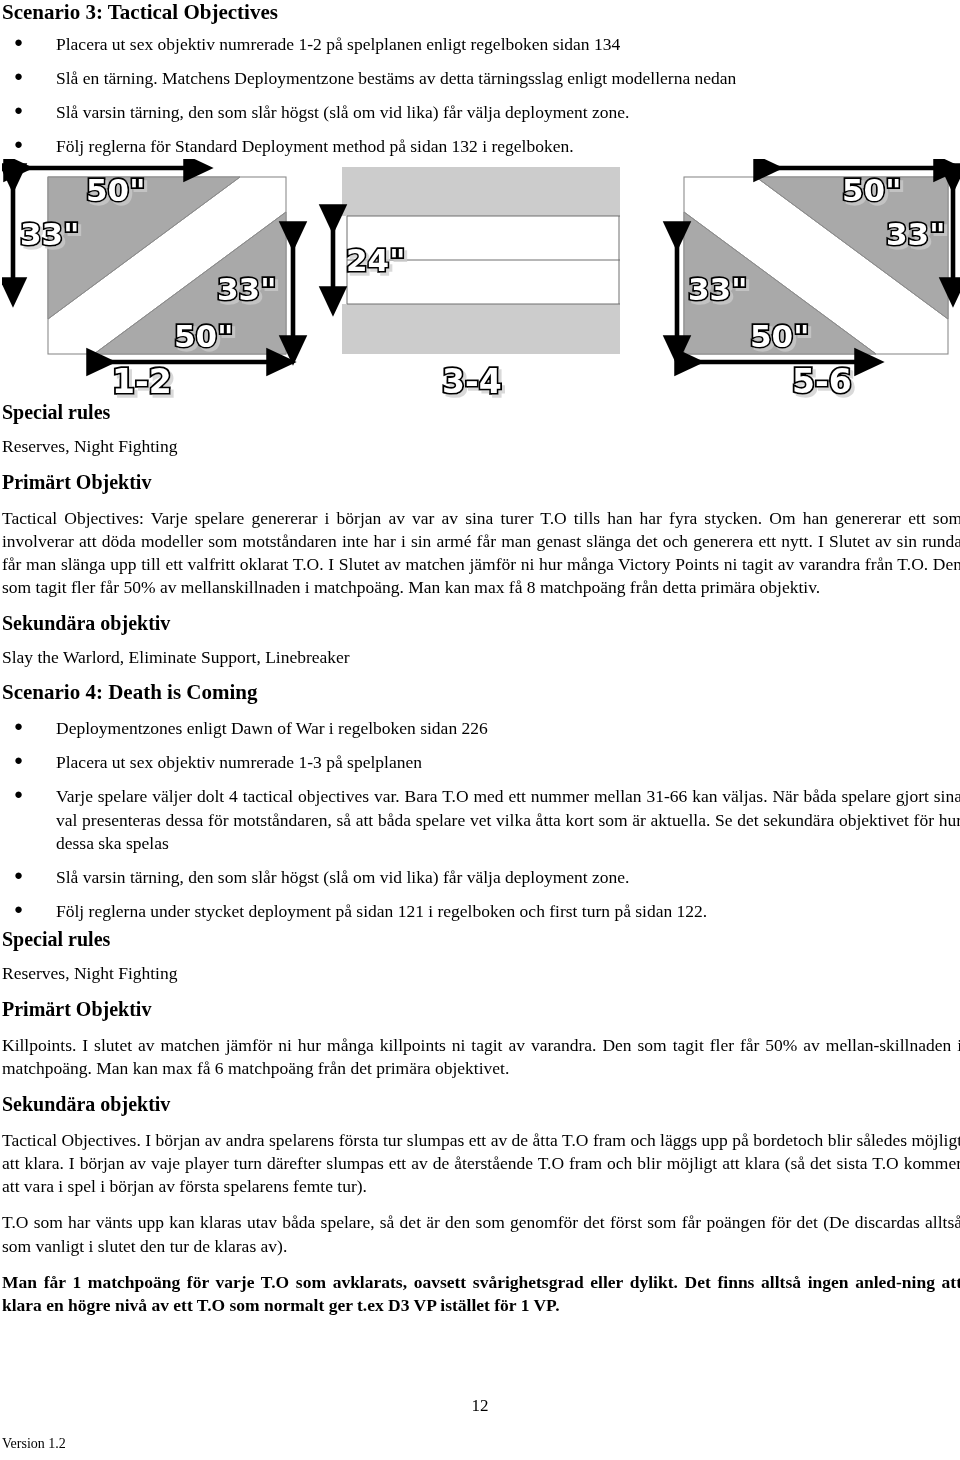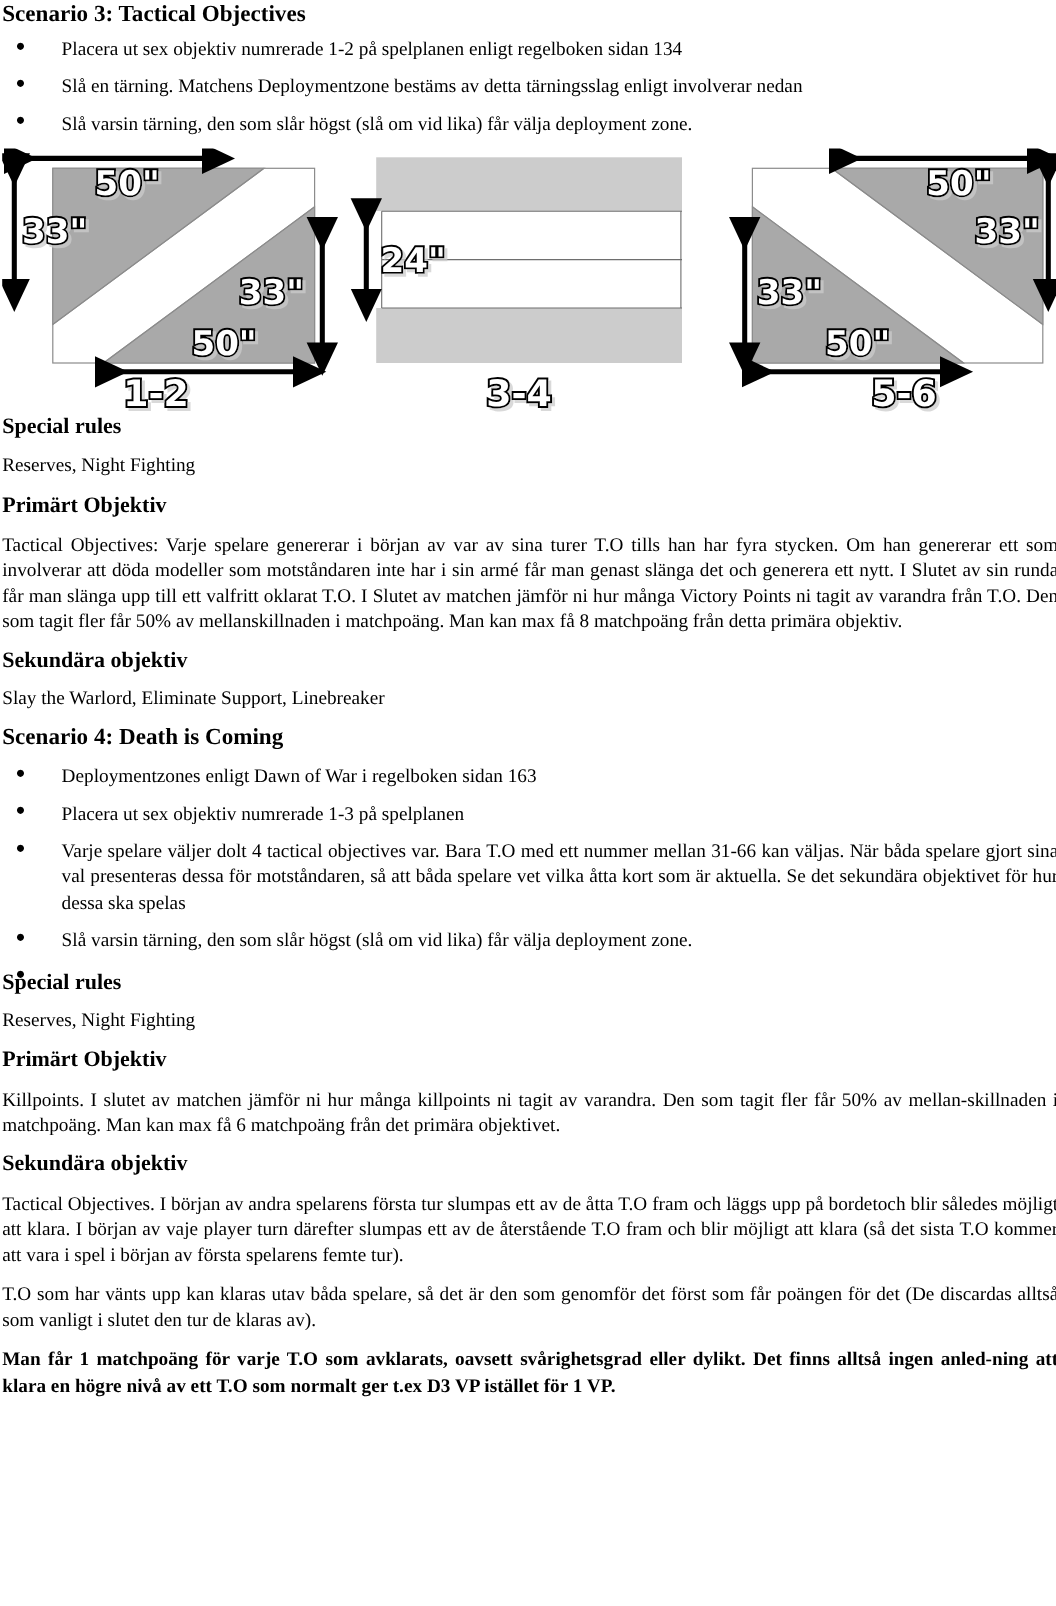--- a/index.html
+++ b/index.html
@@ -140,28 +140,29 @@
     <h1 class="h-section">Scenario 3:  Tactical Objectives</h1>
     <div class="gap-9"></div>
 
     <ul class="bullets">
       <li>
         <span class="bullet-glyph">●</span>
         <span>Placera ut sex objektiv numrerade 1-2 på spelplanen enligt regelboken sidan 134</span>
       </li>
       <li>
         <span class="bullet-glyph">●</span>
-        <span>Slå en tärning. Matchens Deploymentzone bestäms av detta tärningsslag enligt involverar nedan</span>
+        <span>Slå en tärning. Matchens Deploymentzone bestäms av detta tärningsslag enligt modellerna nedan</span>
       </li>
       <li>
         <span class="bullet-glyph">●</span>
         <span>Slå varsin tärning, den som slår  högst (slå om vid lika) får välja deployment zone.</span>
       </li>
       <li>
         <span class="bullet-glyph">●</span>
+        <span>Följ reglerna för Standard Deployment method på sidan 132 i regelboken.</span>
       </li>
     </ul>
 
     <div class="diagram-band">
       <svg width="960" height="242" viewBox="0 0 960 242" xmlns="http://www.w3.org/2000/svg">
         <defs>
           <marker id="arrHead" markerWidth="7" markerHeight="7" refX="3.2" refY="3.5" orient="auto" markerUnits="strokeWidth">
             <path d="M0,0.4 L6.6,3.5 L0,6.6 z" fill="#000000"></path>
           </marker>
           <filter id="txtShadow" x="-30%" y="-30%" width="180%" height="180%">
@@ -266,36 +267,37 @@
     <div class="gap-11"></div>
     <p class="para">Slay the Warlord, Eliminate Support, Linebreaker</p>
     <div class="gap-11"></div>
 
     <h1 class="h-section">Scenario 4: Death is Coming</h1>
     <div class="gap-13"></div>
 
     <ul class="bullets">
       <li>
         <span class="bullet-glyph">●</span>
-        <span>Deploymentzones enligt Dawn of War i regelboken sidan 163</span>
+        <span>Deploymentzones enligt Dawn of War i regelboken sidan 226</span>
       </li>
       <li>
         <span class="bullet-glyph">●</span>
         <span>Placera ut sex objektiv numrerade 1-3 på spelplanen</span>
       </li>
       <li>
         <span class="bullet-glyph">●</span>
         <span>Varje spelare väljer dolt 4 tactical objectives var. Bara T.O med ett nummer mellan 31-66 kan väljas. När båda spelare gjort sina val presenteras dessa för motståndaren, så att båda spelare vet vilka åtta kort som är aktuella. Se det sekundära objektivet för hur dessa ska spelas</span>
       </li>
       <li>
         <span class="bullet-glyph">●</span>
         <span>Slå varsin tärning, den som slår  högst (slå om vid lika) får välja deployment zone.</span>
       </li>
       <li>
         <span class="bullet-glyph">●</span>
+        <span>Följ reglerna under stycket deployment på sidan 121 i regelboken och first turn på sidan 122.</span>
       </li>
     </ul>
     <div class="gap-5"></div>
 
     <h2 class="h-sub">Special rules</h2>
     <div class="gap-11"></div>
     <p class="para">Reserves, Night Fighting</p>
     <div class="gap-13"></div>
 
     <h2 class="h-sub">Primärt Objektiv</h2>
@@ -306,14 +308,18 @@
     <h2 class="h-sub">Sekundära objektiv</h2>
     <div class="gap-13"></div>
     <p class="para-just">Tactical Objectives. I början av andra spelarens första tur slumpas ett av de åtta T.O fram och läggs upp på bordetoch blir således möjligt att klara. I början av vaje player turn därefter slumpas ett av de återstående T.O fram och blir möjligt att klara (så det sista T.O kommer att vara i spel i början av första spelarens femte tur).</p>
     <div class="gap-13"></div>
     <p class="para-just">T.O som har vänts upp kan klaras utav båda spelare, så det är den som genomför det först som får poängen för det (De discardas alltså som vanligt i slutet den tur de klaras av).</p>
     <div class="gap-13"></div>
     <p class="para-just para-bold">Man får 1 matchpoäng för varje T.O som avklarats, oavsett svårighetsgrad eller dylikt. Det finns alltså ingen anled-ning att klara en högre nivå av ett T.O som normalt ger t.ex D3 VP istället för 1 VP.</p>
 
   </div>
 
+  <div class="footer">
+    <div class="page-number">12</div>
+    <div class="version-label">Version 1.2</div>
+  </div>
 
 </div>
 
 </body></html>

